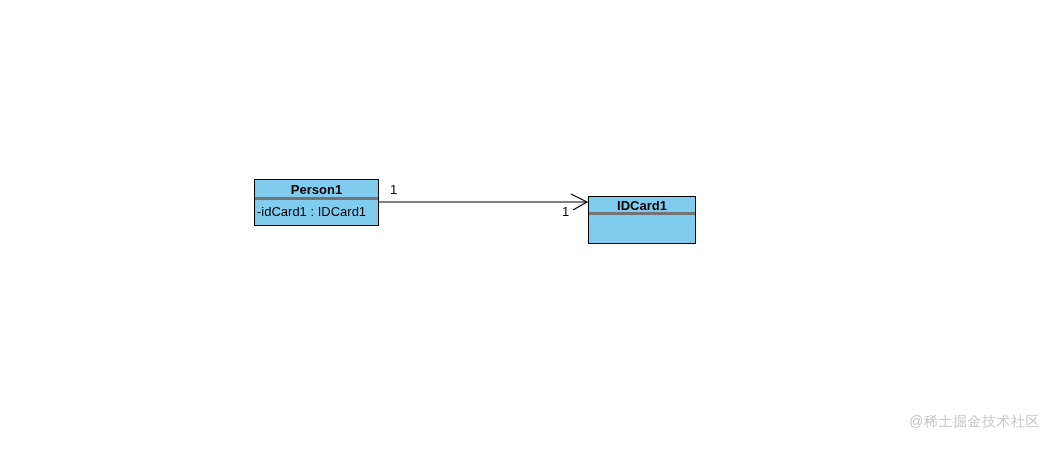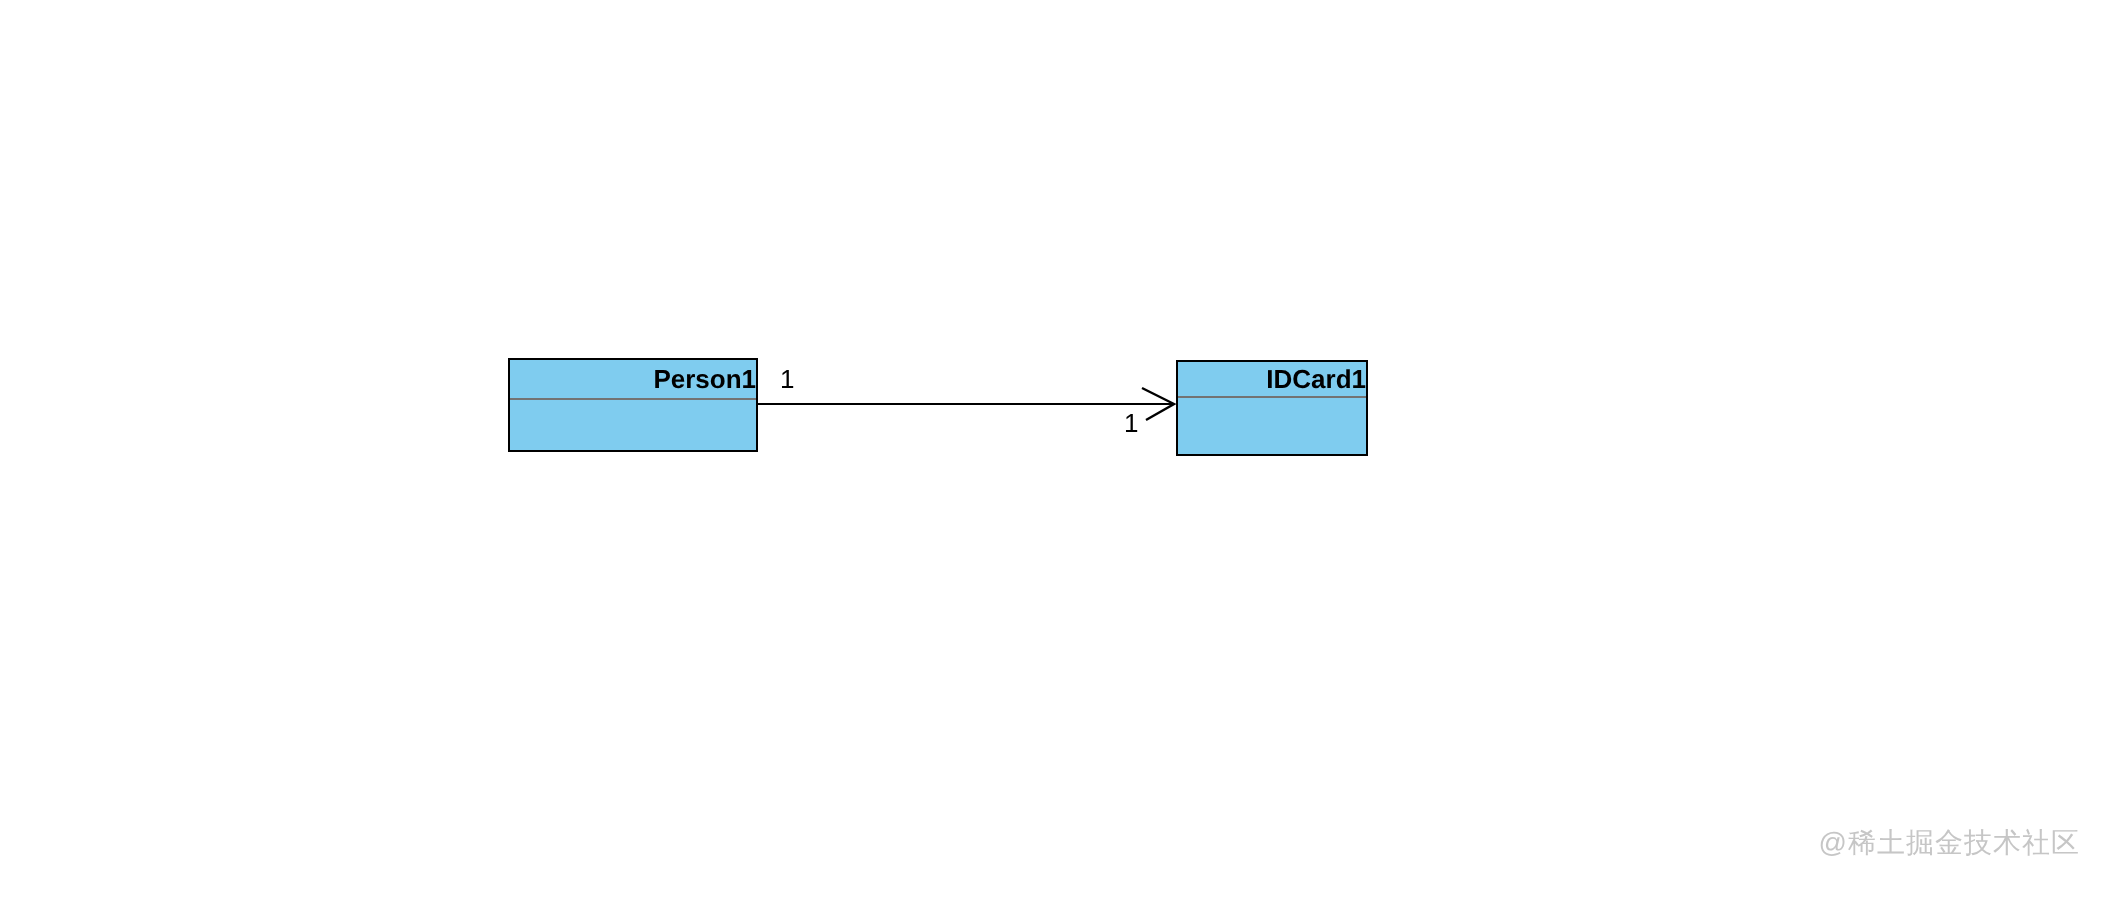--- a/index.html
+++ b/index.html
@@ -16,22 +16,22 @@
     font-family: "Liberation Sans", sans-serif;
   }
   .uml-class {
     position: absolute;
     box-sizing: border-box;
     border: 1px solid #000000;
     background: #7fccef;
   }
   .uml-class .class-header {
     box-sizing: border-box;
-    border-bottom: 1px solid #737373;
-    text-align: right;
+    border-bottom: 3px solid #737373;
+    text-align: center;
     font-weight: bold;
     font-size: 13px;
     color: #000000;
     overflow: hidden;
     white-space: nowrap;
   }
   .uml-class .class-body {
     box-sizing: border-box;
     font-size: 13px;
     color: #000000;
@@ -48,22 +48,22 @@
     height: 20px;
     line-height: 19px;
   }
   #class-person .class-body {
     height: 25px;
     line-height: 24px;
     padding-left: 2px;
   }
   #class-idcard {
     left: 588px;
-    top: 180px;
-    width: 96px;
+    top: 196px;
+    width: 108px;
     height: 48px;
   }
   #class-idcard .class-header {
     height: 18px;
     line-height: 17px;
   }
   #class-idcard .class-body {
     height: 28px;
   }
   #assoc-svg {
@@ -103,20 +103,21 @@
 
 <div id="canvas">
 
   <svg id="assoc-svg" viewBox="0 0 1059 449" xmlns="http://www.w3.org/2000/svg">
     <line x1="379" y1="202" x2="587" y2="202" stroke="#000000" stroke-width="1"></line>
     <polyline points="571,194 587,202 573,210" fill="none" stroke="#000000" stroke-width="1.2"></polyline>
   </svg>
 
   <div class="uml-class" id="class-person">
     <div class="class-header">Person1</div>
+    <div class="class-body">-idCard1 : IDCard1</div>
   </div>
 
   <div class="uml-class" id="class-idcard">
     <div class="class-header">IDCard1</div>
     <div class="class-body"></div>
   </div>
 
   <div class="multiplicity" id="mult-source">1</div>
   <div class="multiplicity" id="mult-target">1</div>
 

